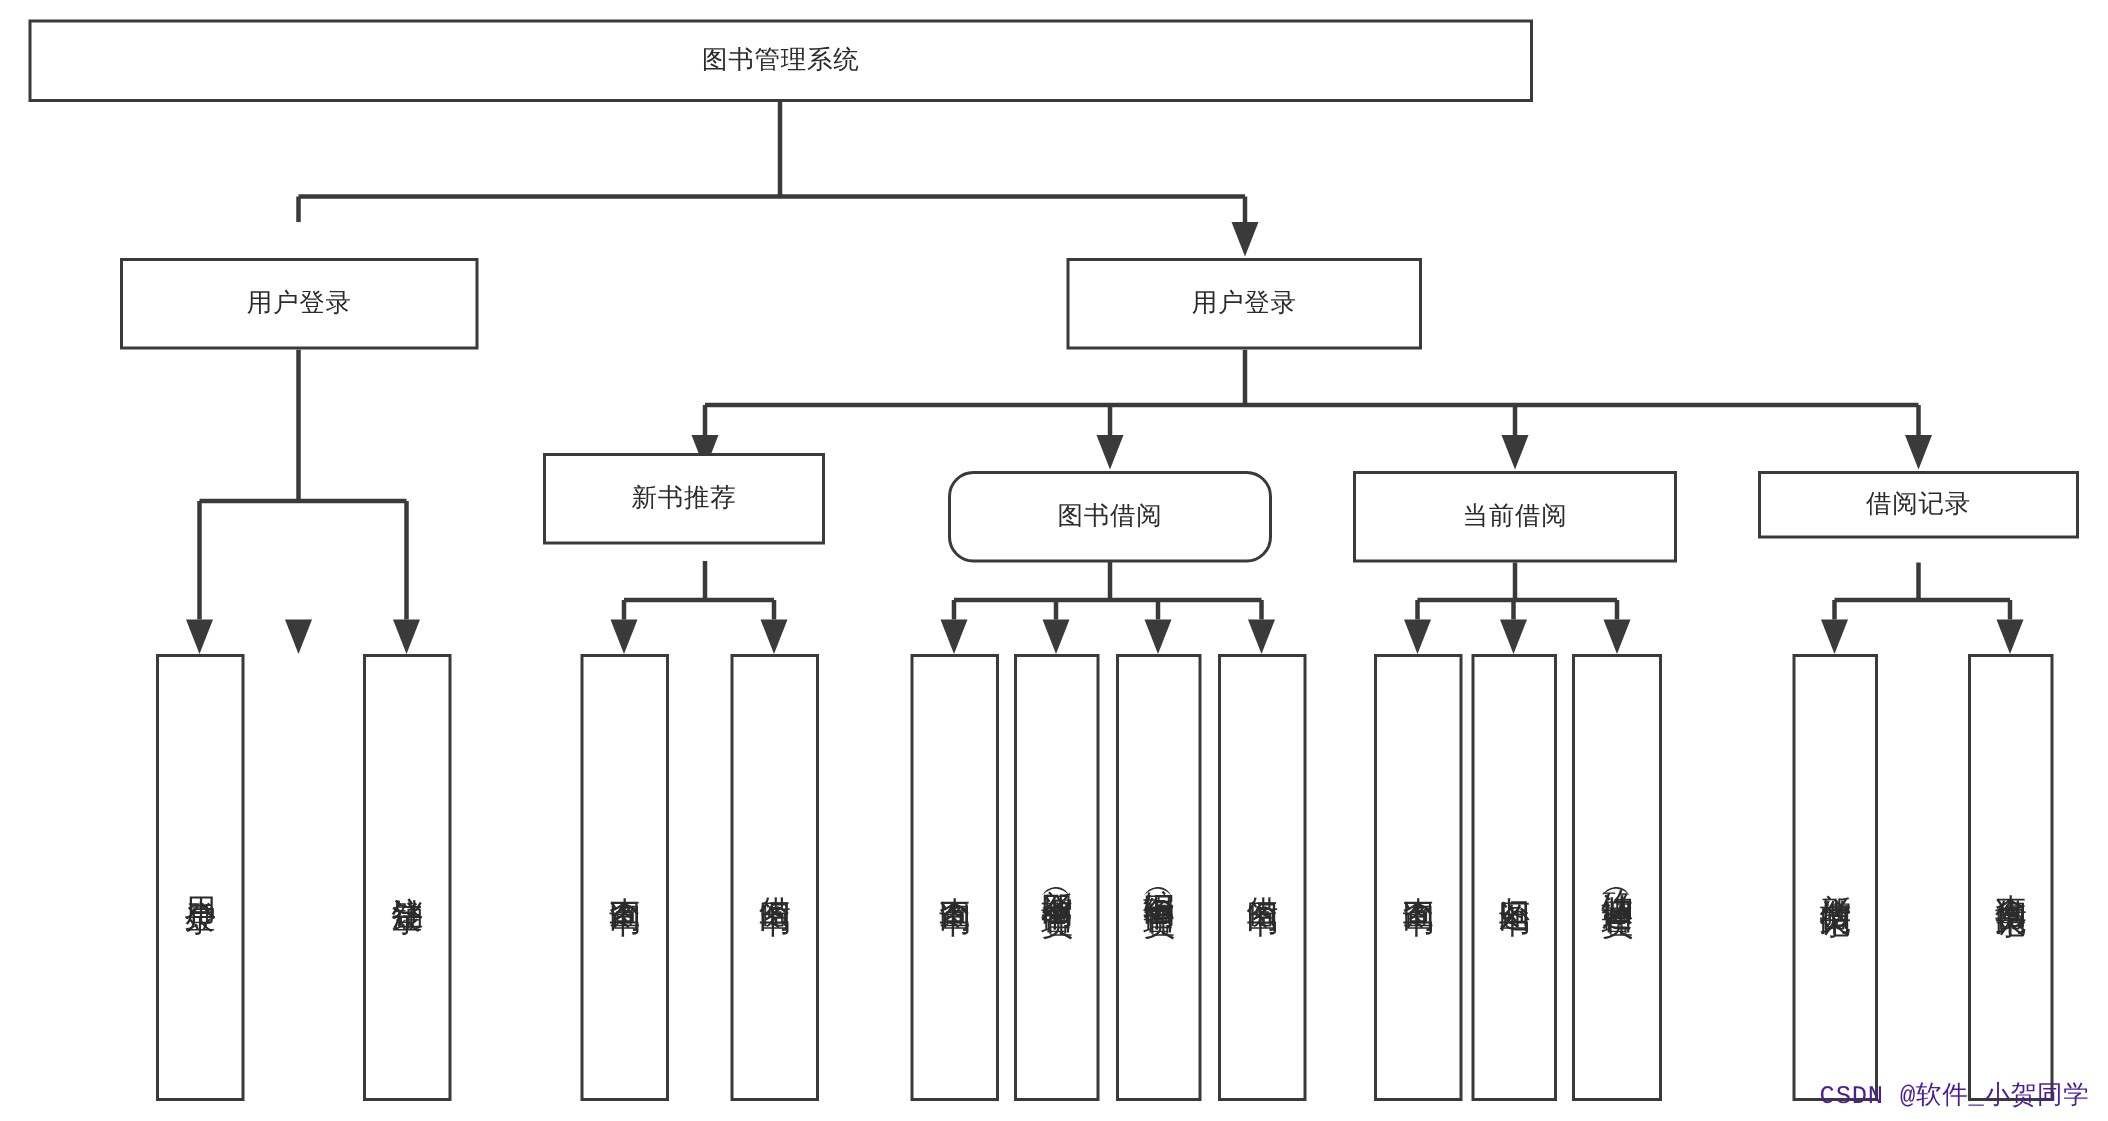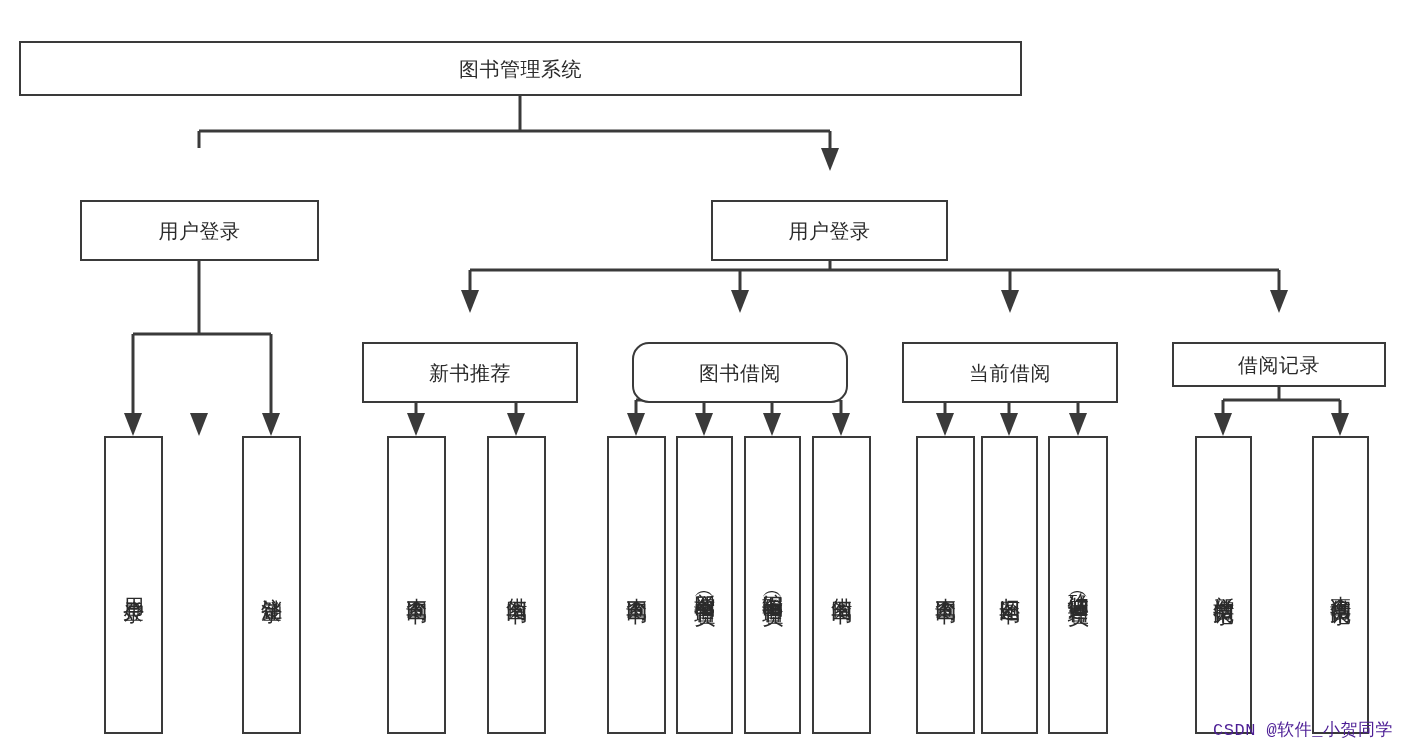--- a/index.html
+++ b/index.html
@@ -30,25 +30,24 @@
     position: absolute;
     box-sizing: border-box;
     background: #ffffff;
     border: 2px solid #3a3a3a;
     display: flex;
     align-items: center;
     justify-content: center;
     color: #2b2b2b;
   }
   .node-h {
-    font-size: 20px;
+    font-size: 17px;
     letter-spacing: 0.5px;
     line-height: 1.2;
     white-space: nowrap;
-    margin-top: 28px;
   }
   .node-v {
     writing-mode: vertical-rl;
     text-orientation: upright;
     font-size: 21px;
     line-height: 1.45;
     letter-spacing: 2px;
     align-items: center;
     justify-content: center;
     text-align: center;
@@ -158,21 +157,21 @@
   </div>
 
   <div class="node node-h" style="left:80px; top:172px; width:239px; height:61px;">
     <span>用户登录</span>
   </div>
 
   <div class="node node-h" style="left:711px; top:172px; width:237px; height:61px;">
     <span>用户登录</span>
   </div>
 
-  <div class="node node-h" style="left:362px; top:314px; width:216px; height:61px;">
+  <div class="node node-h" style="left:362px; top:302px; width:188px; height:61px;">
     <span>新书推荐</span>
   </div>
 
   <div class="node node-h" style="left:632px; top:314px; width:216px; height:61px;border-radius:17px;">
     <span>图书借阅</span>
   </div>
 
   <div class="node node-h" style="left:902px; top:314px; width:216px; height:61px;">
     <span>当前借阅</span>
   </div>

